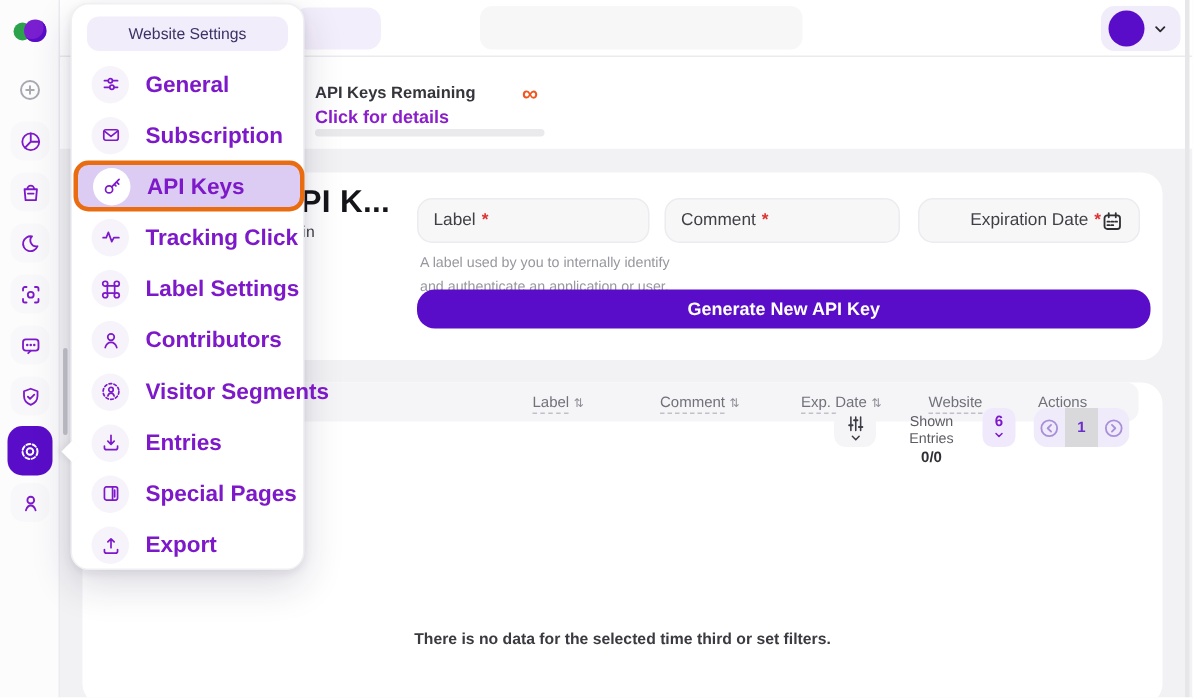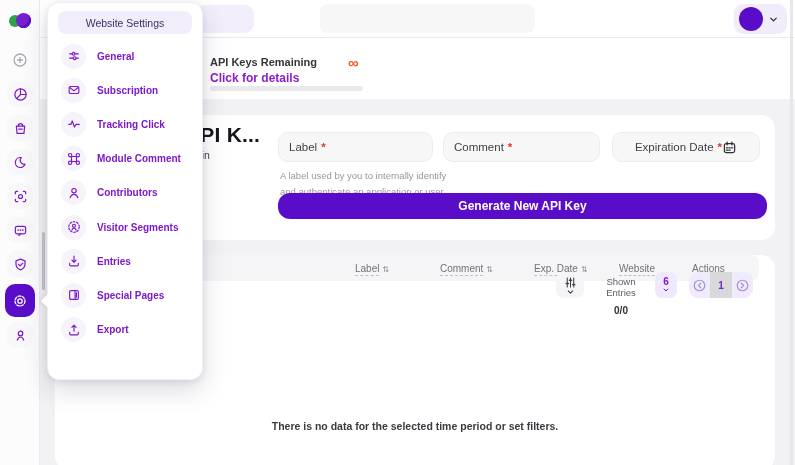--- a/index.html
+++ b/index.html
@@ -43,32 +43,32 @@
 
   
   .card{background:#fff;border-radius:14px;z-index:1;}
   .form-card{left:55px;top:115px;width:720px;height:125px;}
   .form-heading{left:130px;top:8px;font-size:21px;font-weight:700;color:#141419;letter-spacing:.2px;}
   .form-desc{left:7px;top:34px;width:200px;font-size:10.5px;line-height:13.5px;color:#3c3c44;white-space:pre-line;}
   .field{position:absolute;top:17px;height:30px;border-radius:10px;background:#f7f7f8;border:1px solid #ececf0;display:flex;align-items:center;padding:0 10px;font-size:11.5px;color:#3f3f46;}
   .field .req{color:#e03131;margin-left:4px;font-weight:700;}
   .field-label{left:223px;width:155px;}
   .field-comment{left:388px;width:157px;}
-  .field-exp{left:557px;width:148px;justify-content:center;}
+  .field-exp{left:557px;width:148px;justify-content:flex-end;}
   .helper{left:225px;top:53px;width:168px;font-size:9.5px;line-height:16px;color:#97979f;}
   .gen-btn{left:223px;top:78px;width:489px;height:26px;border-radius:12px;background:#5a0dc8;color:#fff;
            display:flex;align-items:center;justify-content:center;font-size:12px;font-weight:700;cursor:pointer;border:none;}
 
   
   .table-card{left:55px;top:255px;width:720px;height:215px;}
   .ctl{position:absolute;display:flex;align-items:center;justify-content:center;}
   .filter-btn{left:501px;top:17px;width:28px;height:26px;border-radius:8px;background:#f5f5f7;color:#3c3c44;flex-direction:column;gap:0;}
   .shown{left:538px;top:21px;width:56px;text-align:center;}
   .shown .l1{font-size:9.5px;color:#5c5c64;}
-  .shown .l2{font-size:10px;font-weight:700;color:#2f2f35;margin-top:7px;}
+  .shown .l2{font-size:10px;font-weight:700;color:#2f2f35;margin-top:2px;}
   .size-sel{left:600px;top:17px;width:22px;height:26px;border-radius:7px;background:#efe9fb;color:#7d19c9;flex-direction:column;cursor:pointer;}
   .size-sel .n{font-size:10px;font-weight:700;line-height:10px;}
   .pager{left:634px;top:17px;width:64px;height:26px;border-radius:9px;overflow:hidden;display:flex;}
   .pager .pcell{width:21.3px;height:26px;display:flex;align-items:center;justify-content:center;}
   .pager .pprev,.pager .pnext{background:#f0ebfa;color:#a98fd9;cursor:pointer;}
   .pager .pcur{background:#d9d9dc;color:#6b2fc9;font-size:10px;font-weight:700;}
   .thead{left:8px;top:51px;width:704px;height:26px;background:#f5f5f7;border-radius:8px;
          display:grid;grid-template-columns:300px 85px 94px 85px 73px 1fr;align-items:center;
          font-size:10px;color:#71717a;}
   .th span.tx{border-bottom:1px dashed #c0c0c8;padding-bottom:1px;}
@@ -78,21 +78,21 @@
   
   .menu{left:47px;top:2px;width:156px;height:378px;background:#fff;border:1px solid #f0f0f2;border-radius:12px;
         box-shadow:0 10px 26px rgba(30,20,60,.16),0 2px 6px rgba(30,20,60,.08);z-index:10;}
   .menu-arrow{position:absolute;left:-5px;top:293px;width:10px;height:10px;background:#fff;transform:rotate(45deg);
               box-shadow:-2px 2px 4px rgba(30,20,60,.06);}
   .menu-title{position:absolute;left:10px;top:8px;width:134px;height:23px;border-radius:8px;background:#f2edfa;
               display:flex;align-items:center;justify-content:center;font-size:10.5px;font-weight:400;color:#3b3265;}
   .menu-list{position:absolute;left:0;top:36px;width:156px;}
   .mi{height:34.2px;display:flex;align-items:center;padding-left:13px;gap:11px;cursor:pointer;}
   .mi .mic{width:25px;height:25px;border-radius:50%;background:#f6f3fb;color:#7d19c9;display:flex;align-items:center;justify-content:center;flex:0 0 auto;}
-  .mi .ml{font-size:10px;font-weight:600;color:#7d19c9;white-space:nowrap;}
+  .mi .ml{font-size:15px;font-weight:600;color:#7d19c9;white-space:nowrap;}
   .mi.active{margin:0 1px;background:#dccbf2;border:3px solid #e96c11;border-radius:10px;height:34px;padding-left:10px;}
   .mi.active .mic{background:#fff;}
 </style>
 </head>
 <body>
 
 <div id="app">
 
   <div class="abs pagebg"></div>
 
@@ -187,21 +187,21 @@
 
     <div class="thead">
       <div class="th"></div>
       <div class="th"><span class="tx">Label</span><span class="sort">⇅</span></div>
       <div class="th"><span class="tx">Comment</span><span class="sort">⇅</span></div>
       <div class="th"><span class="tx">Exp. Date</span><span class="sort">⇅</span></div>
       <div class="th"><span class="tx">Website</span></div>
       <div class="th"><span class="tx">Actions</span></div>
     </div>
 
-    <div class="abs empty-msg">There is no data for the selected time period or set filters.</div>
+    <div class="abs empty-msg">There is no data for the selected time third or set filters.</div>
   </div>
 
   <div class="abs sidebar">
     <div class="abs logo">
         <span class="g"></span>
         <span class="p"></span>
       </div>
 
     <div class="side-ic muted" style="top:47px">
       <svg class="ic" width="16" height="16" viewBox="0 0 16 16">
@@ -281,41 +281,50 @@
       <div class="mi">
         <span class="mic">
             <svg class="ic" width="14" height="14" viewBox="0 0 16 16">
               <rect x="2.5" y="4" width="11" height="8" rx="1.5"></rect>
               <path d="M3.2 5.2L8 9l4.8-3.8"></path>
             </svg>
           </span>
         <span class="ml">Subscription</span>
       </div>
 
+      <div class="mi active">
+        <span class="mic">
+            <svg class="ic" width="14" height="14" viewBox="0 0 16 16">
+              <circle cx="5.4" cy="10.6" r="2.7"></circle>
+              <path d="M7.4 8.6L13 3M11 4.9l1.7 1.7M9.3 6.6l1.3 1.3"></path>
+            </svg>
+          </span>
+        <span class="ml">API Keys</span>
+      </div>
 
       <div class="mi">
         <span class="mic">
             <svg class="ic" width="14" height="14" viewBox="0 0 16 16">
               <path d="M2 8.5h2.4L6 4.5l2.6 7 1.6-3H14"></path>
             </svg>
           </span>
         <span class="ml">Tracking Click</span>
       </div>
 
       <div class="mi">
         <span class="mic">
             <svg class="ic" width="14" height="14" viewBox="0 0 16 16">
               <rect x="5.2" y="5.2" width="5.6" height="5.6"></rect>
               <circle cx="3.6" cy="3.6" r="1.9"></circle>
               <circle cx="12.4" cy="3.6" r="1.9"></circle>
               <circle cx="3.6" cy="12.4" r="1.9"></circle>
               <circle cx="12.4" cy="12.4" r="1.9"></circle>
             </svg>
           </span>
-        <span class="ml">Module Comment</span>
+        <span class="ml">Label Settings</span>
       </div>
 
       <div class="mi">
         <span class="mic">
             <svg class="ic" width="14" height="14" viewBox="0 0 16 16">
               <circle cx="8" cy="5.4" r="2.5"></circle>
               <path d="M3.6 13.4c.8-2.6 2.3-3.9 4.4-3.9s3.6 1.3 4.4 3.9"></path>
             </svg>
           </span>
         <span class="ml">Contributors</span>

